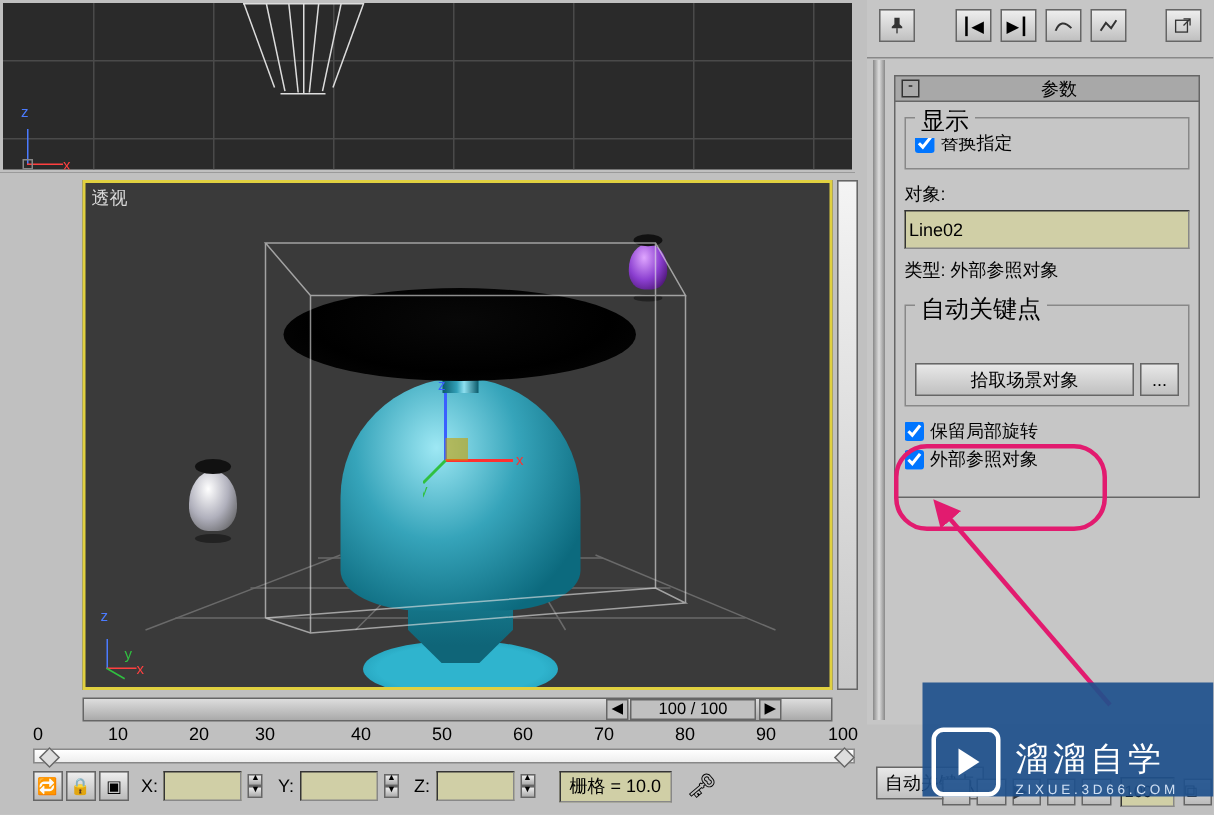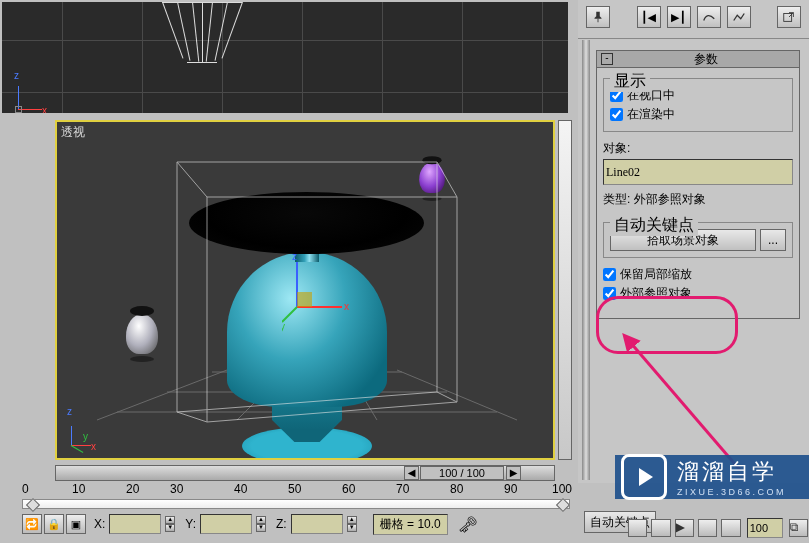--- a/index.html
+++ b/index.html
@@ -240,32 +240,31 @@
   .checkbox-row input {margin:0;}
   .obj-label {font-size:12px; margin:2px 0;}
   .text-input {
     width:100%;
     height:18px;
     background:#d0cfa6;
     border:1px inset #888;
     font-size:12px;
     padding:12px 2px;
     box-sizing:border-box;
-    font-family:Liberation Serif, serif;
   }
   .btn {
     height:20px;
     background:linear-gradient(#e8e8e8,#c0c0c0);
     border:1px solid #666;
     font-size:12px;
     display:inline-flex;
     align-items:center; justify-content:center;
   }
   .btn-small {width:24px;}
-  .row {display:flex; gap:4px;}
+  .row {display:flex; gap:4px;margin-top:32px;}
   .highlight-oval {
     position:absolute;
     border:3px solid #e21b6f;
     border-radius:22px;
     pointer-events:none;
   }
   .arrow-svg {
     position:absolute;
     pointer-events:none;
   }
@@ -339,23 +338,23 @@
   
   .right-bottom {
     position:absolute;
     left:578px; top:483px;
     width:231px; height:60px;
     background:#c0c0c0;
   }
   .watermark {
     position:absolute;
     left:615px; top:455px;
-    width:194px; height:44px;
+    width:194px; height:76px;
     background:rgba(30,80,140,0.92);
-    display:flex; align-items:center;
+    display:flex; align-items:flex-end;
     color:#fff;
     z-index:50;
     padding-left:6px;
     box-sizing:border-box;
   }
   .watermark .play {
     width:40px; height:40px;
     border:3px solid #fff;
     border-radius:8px;
     display:flex; align-items:center; justify-content:center;
@@ -544,43 +543,39 @@
       <div class="rollout-header">
         <div class="minus">-</div>
         <div class="rollout-title">参数</div>
       </div>
       <div class="panel-body">
 
         <div class="group">
           <div class="group-title">显示</div>
           <label class="checkbox-row">
             <input type="checkbox" checked="" style="">
-            <span>在视口中</span>
-          </label>
-          <label class="checkbox-row">
-            <input type="checkbox" checked="" style="">
-            <span>在渲染中</span>
+            <span>替换指定</span>
           </label>
         </div>
 
         <div class="obj-label">对象:</div>
         <input class="text-input" value="Line02" style="">
         <div class="obj-label" style="margin-top:6px">类型: 外部参照对象</div>
 
         <div class="group" style="margin-top:14px">
           <div class="group-title">自动关键点</div>
           <div class="row">
             <div class="btn" style="flex:1">拾取场景对象</div>
             <div class="btn btn-small">...</div>
           </div>
         </div>
 
         <label class="checkbox-row" style="margin-top:6px">
           <input type="checkbox" checked="" style="">
-          <span>保留局部缩放</span>
+          <span>保留局部旋转</span>
         </label>
         <label class="checkbox-row">
           <input type="checkbox" checked="" style="">
           <span>外部参照对象</span>
         </label>
 
       </div>
     </div>
 
     <div class="highlight-oval" style="left:18px; top:296px; width:136px; height:52px;"></div>

